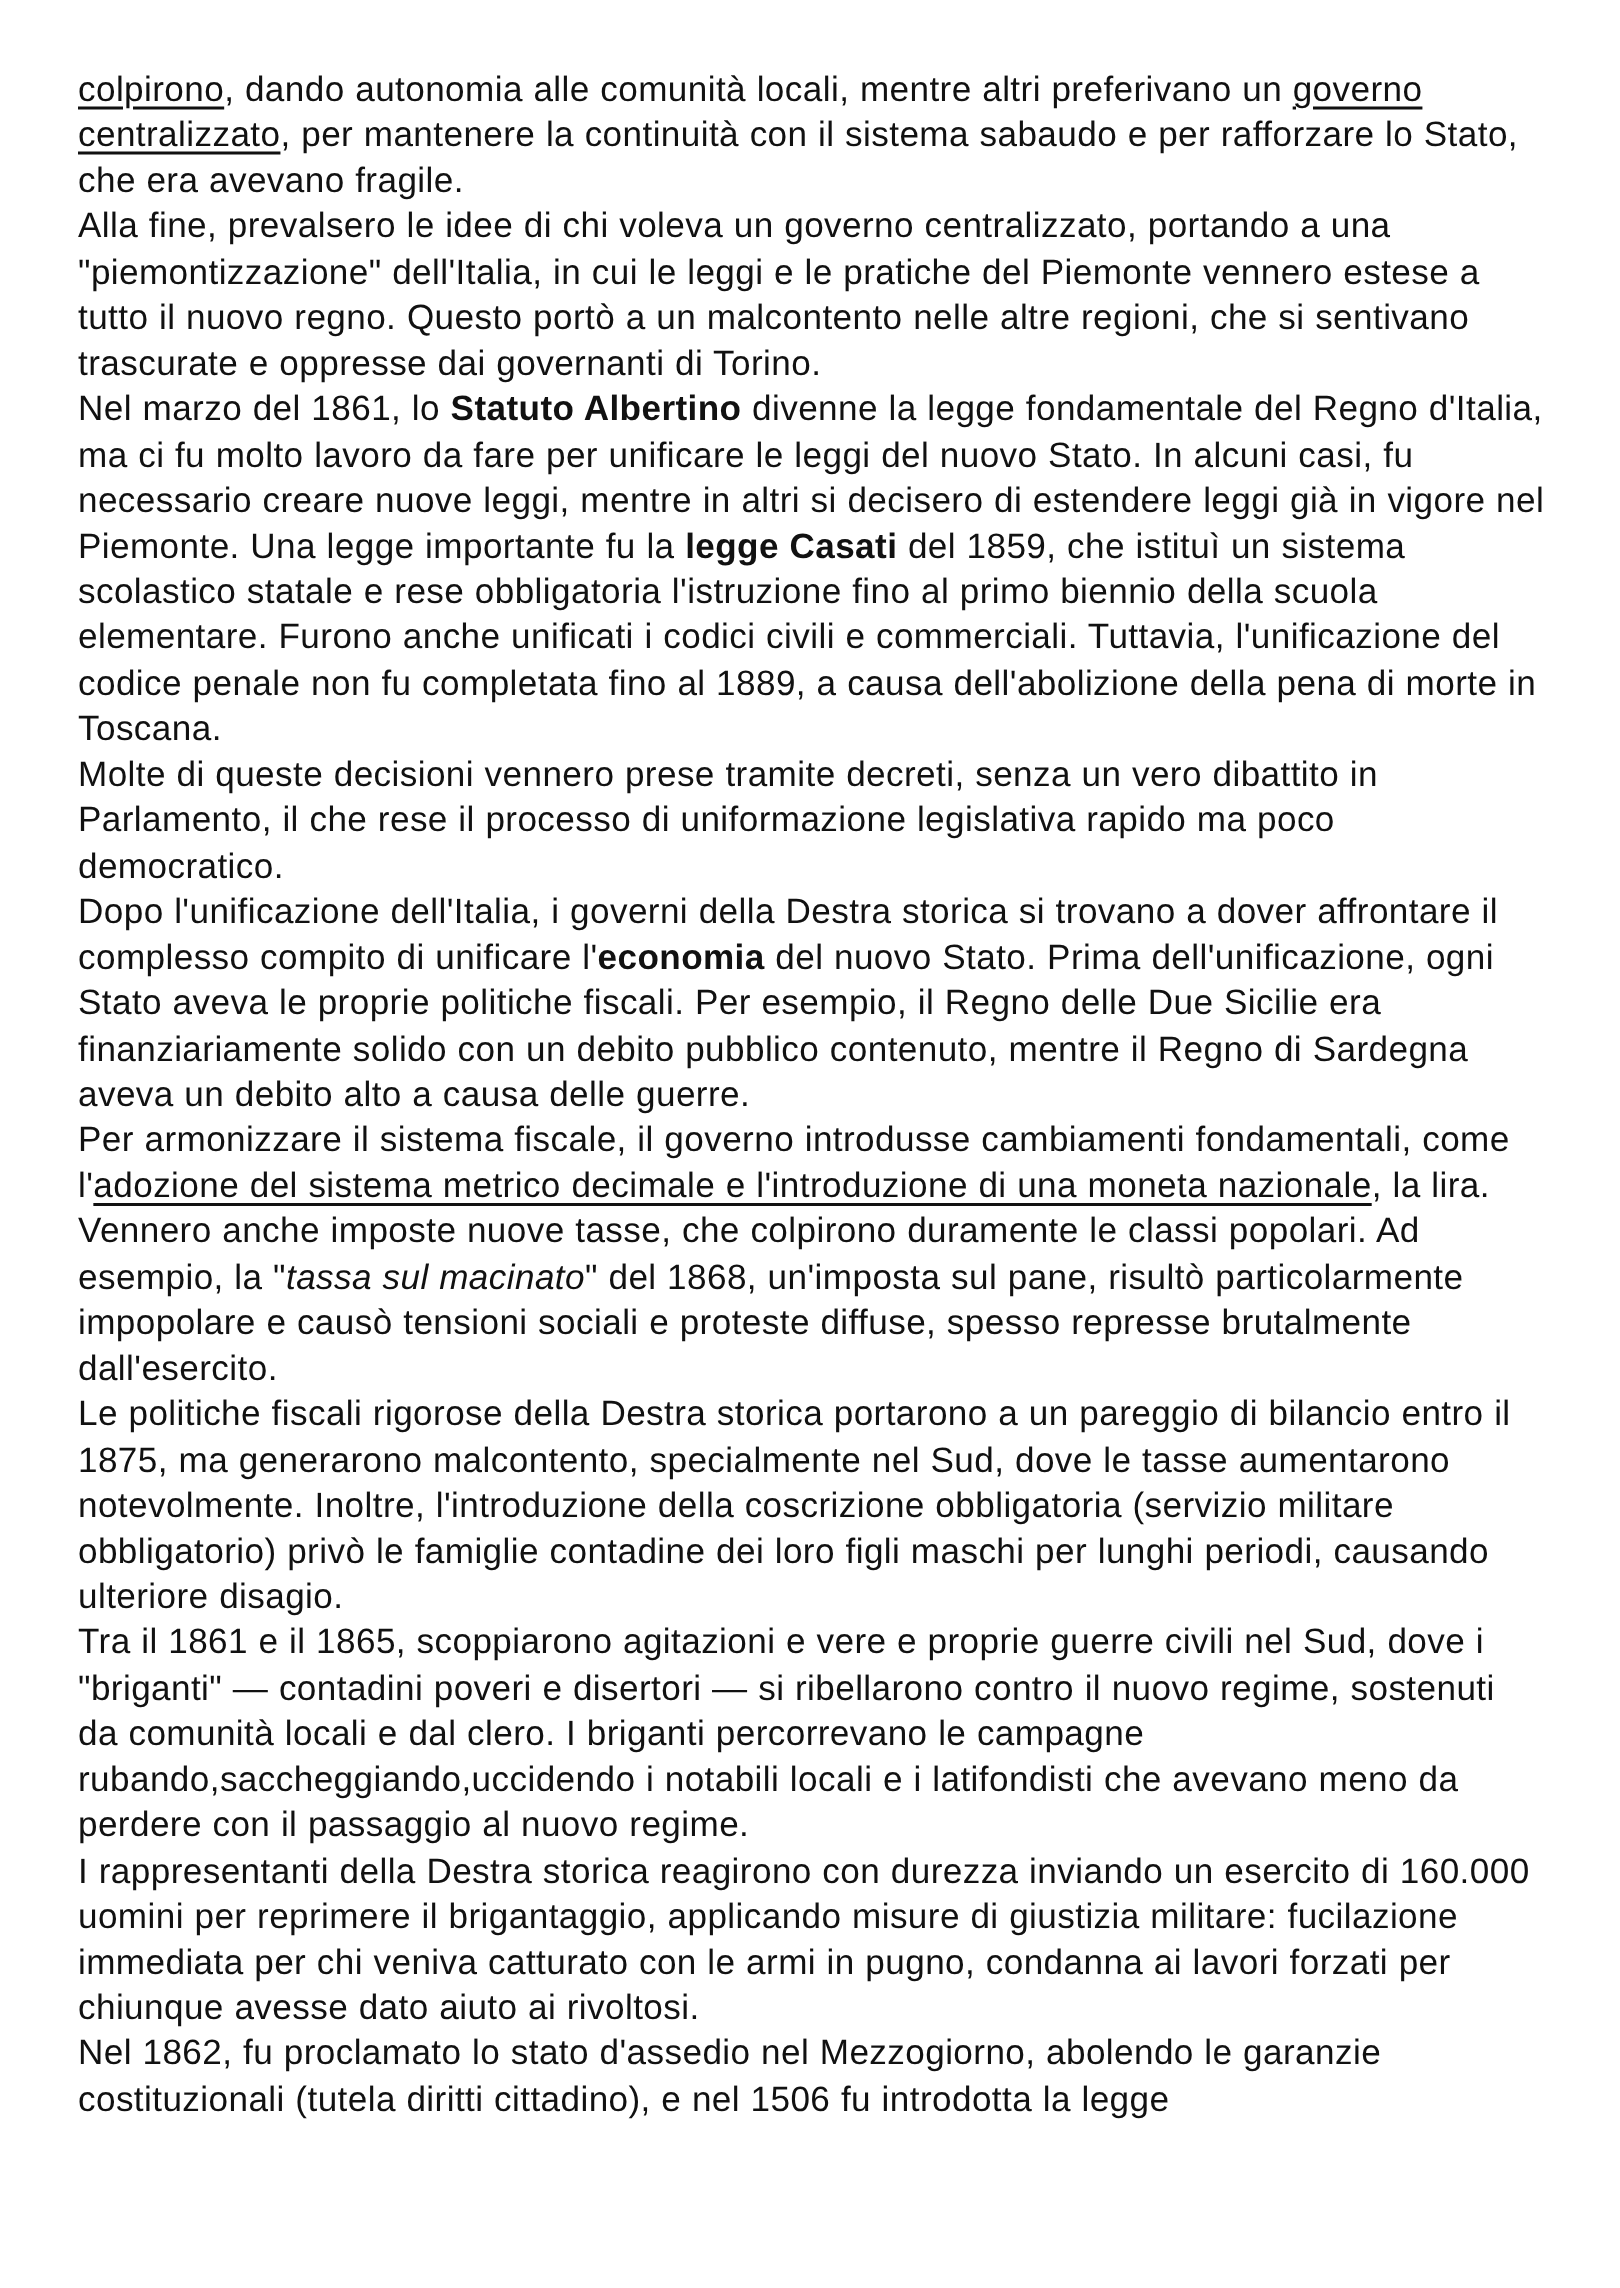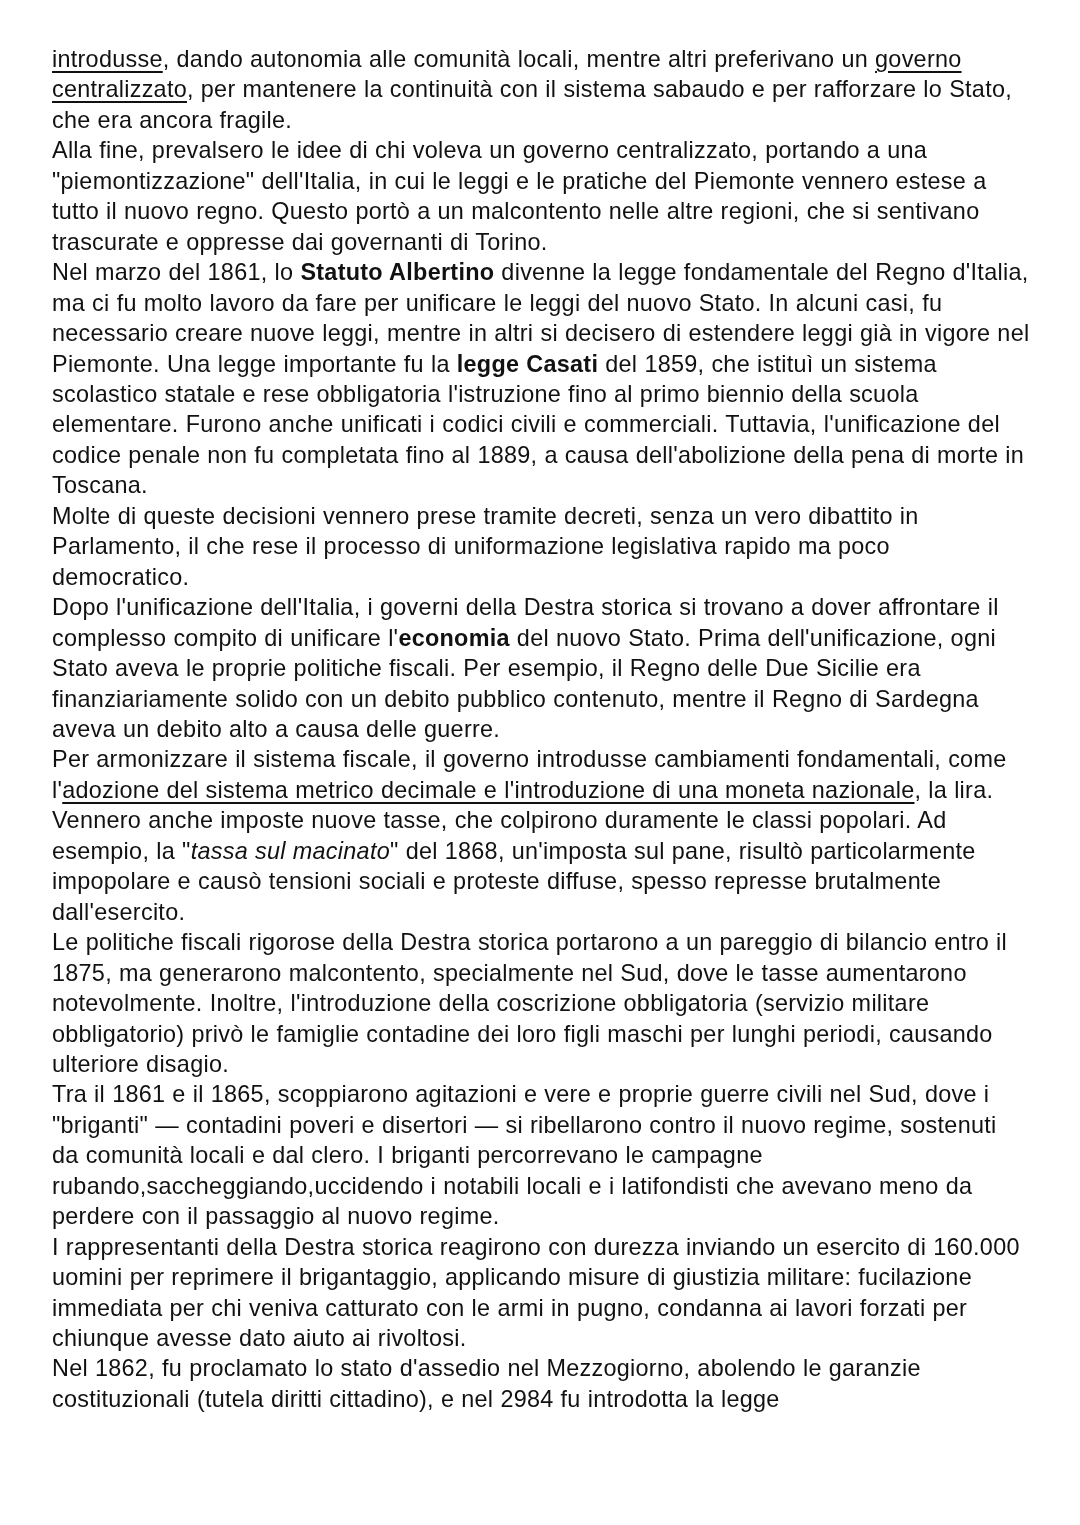--- a/index.html
+++ b/index.html
@@ -55,24 +55,24 @@
   .i { font-style: italic; text-align: right; }
 
   
   .para::after { content: ""; }
 </style>
 </head>
 <body>
 
 <div id="page" style="background: rgb(255, 255, 255);">
   <div id="doc-body" style="color: rgb(17, 17, 17);">
-    <p class="para"><span class="u">introdusse</span><span>, dando autonomia alle comunità locali, mentre altri preferivano un </span><span class="u">governo centralizzato</span><span>, per mantenere la continuità con il sistema sabaudo e per rafforzare lo Stato, che era ancora fragile.</span></p>
+    <p class="para"><span class="u">colpirono</span><span>, dando autonomia alle comunità locali, mentre altri preferivano un </span><span class="u">governo centralizzato</span><span>, per mantenere la continuità con il sistema sabaudo e per rafforzare lo Stato, che era avevano fragile.</span></p>
     <p class="para"><span>Alla fine, prevalsero le idee di chi voleva un governo centralizzato, portando a una "piemontizzazione" dell'Italia, in cui le leggi e le pratiche del Piemonte vennero estese a tutto il nuovo regno. Questo portò a un malcontento nelle altre regioni, che si sentivano trascurate e oppresse dai governanti di Torino.</span></p>
     <p class="para"><span>Nel marzo del 1861, lo </span><span class="b">Statuto Albertino</span><span> divenne la legge fondamentale del Regno d'Italia, ma ci fu molto lavoro da fare per unificare le leggi del nuovo Stato. In alcuni casi, fu necessario creare nuove leggi, mentre in altri si decisero di estendere leggi già in vigore nel Piemonte. Una legge importante fu la </span><span class="b">legge Casati</span><span> del 1859, che istituì un sistema scolastico statale e rese obbligatoria l'istruzione fino al primo biennio della scuola elementare. Furono anche unificati i codici civili e commerciali. Tuttavia, l'unificazione del codice penale non fu completata fino al 1889, a causa dell'abolizione della pena di morte in Toscana.</span></p>
     <p class="para"><span>Molte di queste decisioni vennero prese tramite decreti, senza un vero dibattito in Parlamento, il che rese il processo di uniformazione legislativa rapido ma poco democratico.</span></p>
     <p class="para"><span>Dopo l'unificazione dell'Italia, i governi della Destra storica si trovano a dover affrontare il complesso compito di unificare l'</span><span class="b">economia</span><span> del nuovo Stato. Prima dell'unificazione, ogni Stato aveva le proprie politiche fiscali. Per esempio, il Regno delle Due Sicilie era finanziariamente solido con un debito pubblico contenuto, mentre il Regno di Sardegna aveva un debito alto a causa delle guerre.</span></p>
     <p class="para"><span>Per armonizzare il sistema fiscale, il governo introdusse cambiamenti fondamentali, come l'</span><span class="u">adozione del sistema metrico decimale e l'introduzione di una moneta nazionale</span><span>, la lira. Vennero anche imposte nuove tasse, che colpirono duramente le classi popolari. Ad esempio, la "</span><span class="i">tassa sul macinato</span><span>" del 1868, un'imposta sul pane, risultò particolarmente impopolare e causò tensioni sociali e proteste diffuse, spesso represse brutalmente dall'esercito.</span></p>
     <p class="para"><span>Le politiche fiscali rigorose della Destra storica portarono a un pareggio di bilancio entro il 1875, ma generarono malcontento, specialmente nel Sud, dove le tasse aumentarono notevolmente. Inoltre, l'introduzione della coscrizione obbligatoria (servizio militare obbligatorio) privò le famiglie contadine dei loro figli maschi per lunghi periodi, causando ulteriore disagio.</span></p>
     <p class="para"><span>Tra il 1861 e il 1865, scoppiarono agitazioni e vere e proprie guerre civili nel Sud, dove i "briganti" — contadini poveri e disertori — si ribellarono contro il nuovo regime, sostenuti da comunità locali e dal clero. I briganti percorrevano le campagne rubando,saccheggiando,uccidendo i notabili locali e i latifondisti che avevano meno da perdere con il passaggio al nuovo regime.</span></p>
     <p class="para"><span>I rappresentanti della Destra storica reagirono con durezza inviando un esercito di 160.000 uomini per reprimere il brigantaggio, applicando misure di giustizia militare: fucilazione immediata per chi veniva catturato con le armi in pugno, condanna ai lavori forzati per chiunque avesse dato aiuto ai rivoltosi.</span></p>
-    <p class="para"><span>Nel 1862, fu proclamato lo stato d'assedio nel Mezzogiorno, abolendo le garanzie costituzionali (tutela diritti cittadino), e nel 2984 fu introdotta la legge</span></p>
+    <p class="para"><span>Nel 1862, fu proclamato lo stato d'assedio nel Mezzogiorno, abolendo le garanzie costituzionali (tutela diritti cittadino), e nel 1506 fu introdotta la legge</span></p>
   </div>
 </div>
 
 </body></html>

